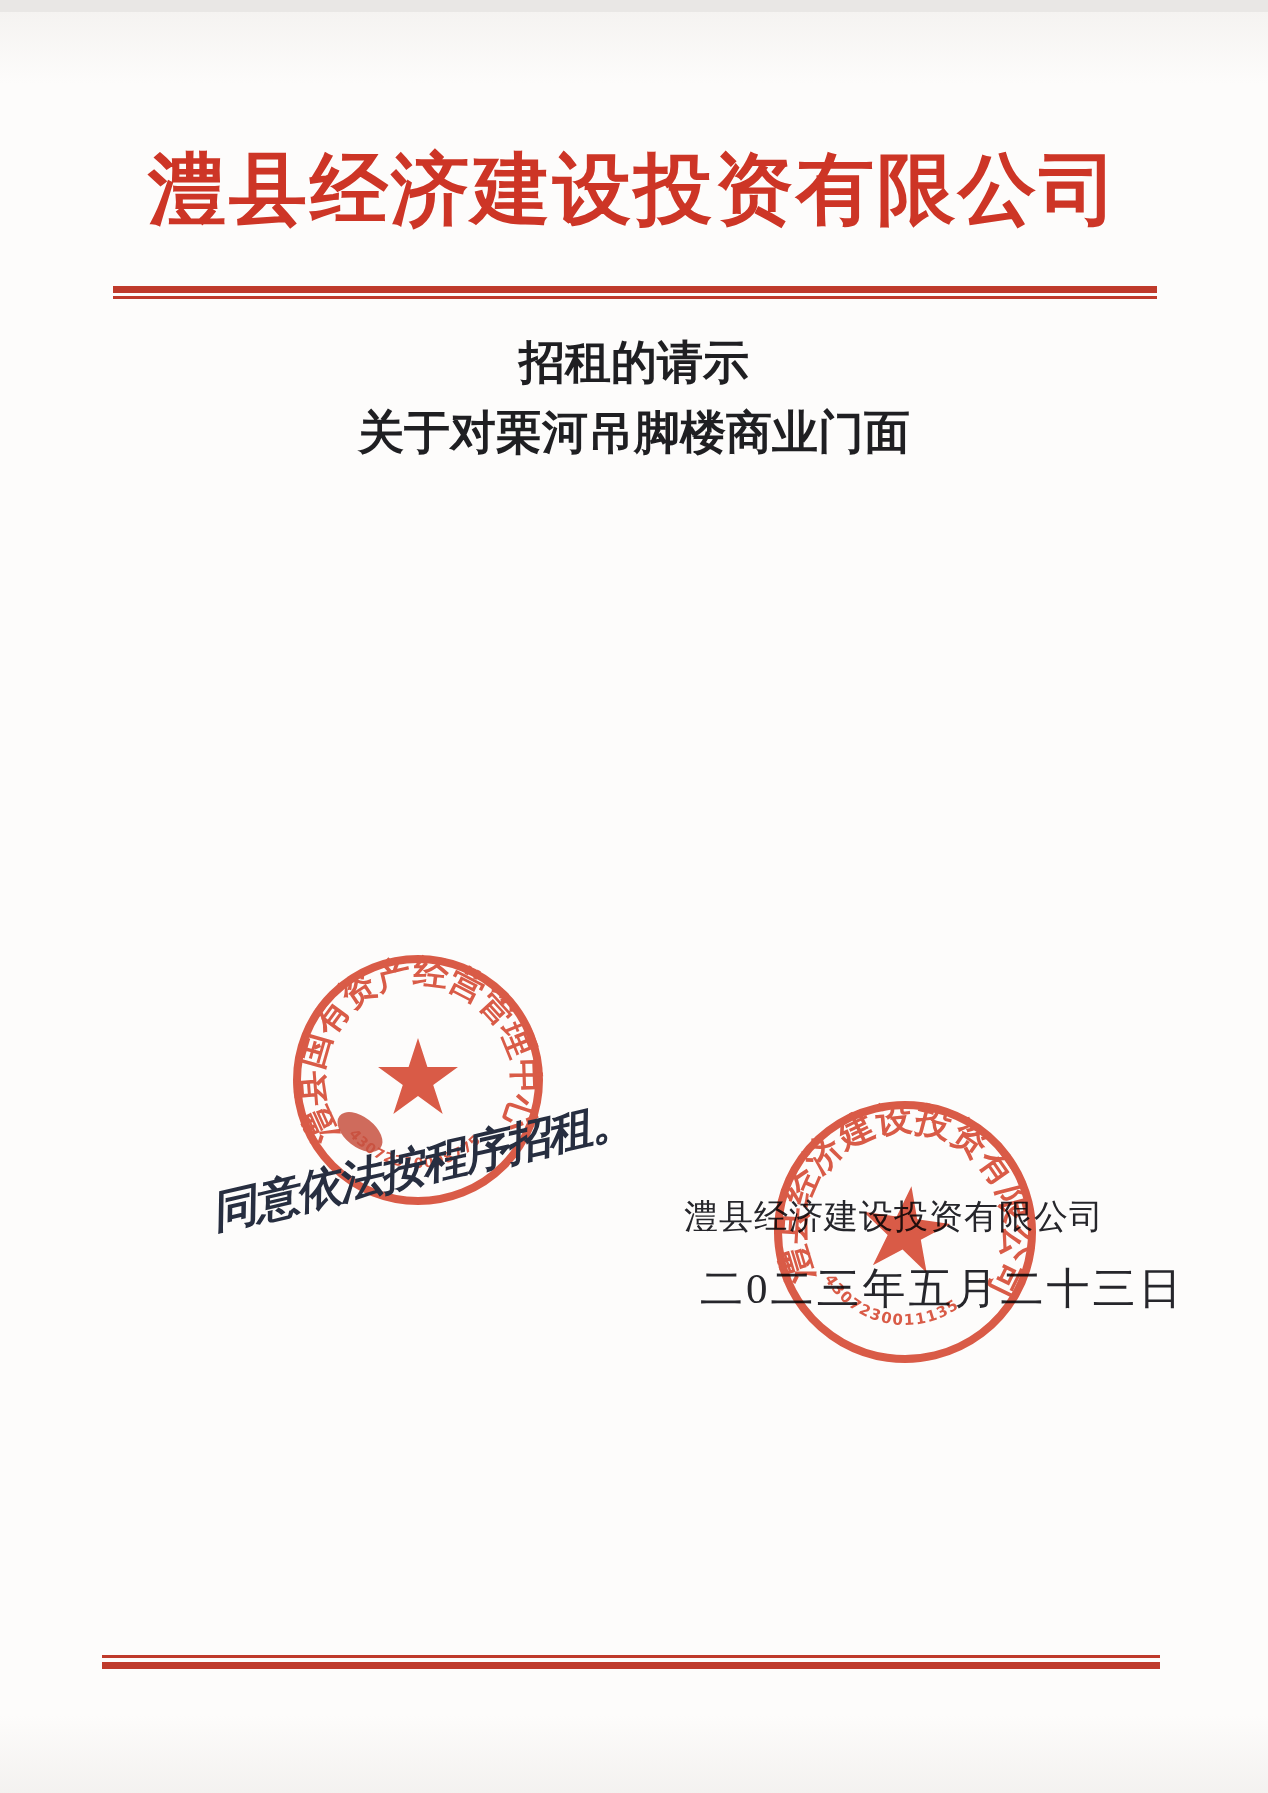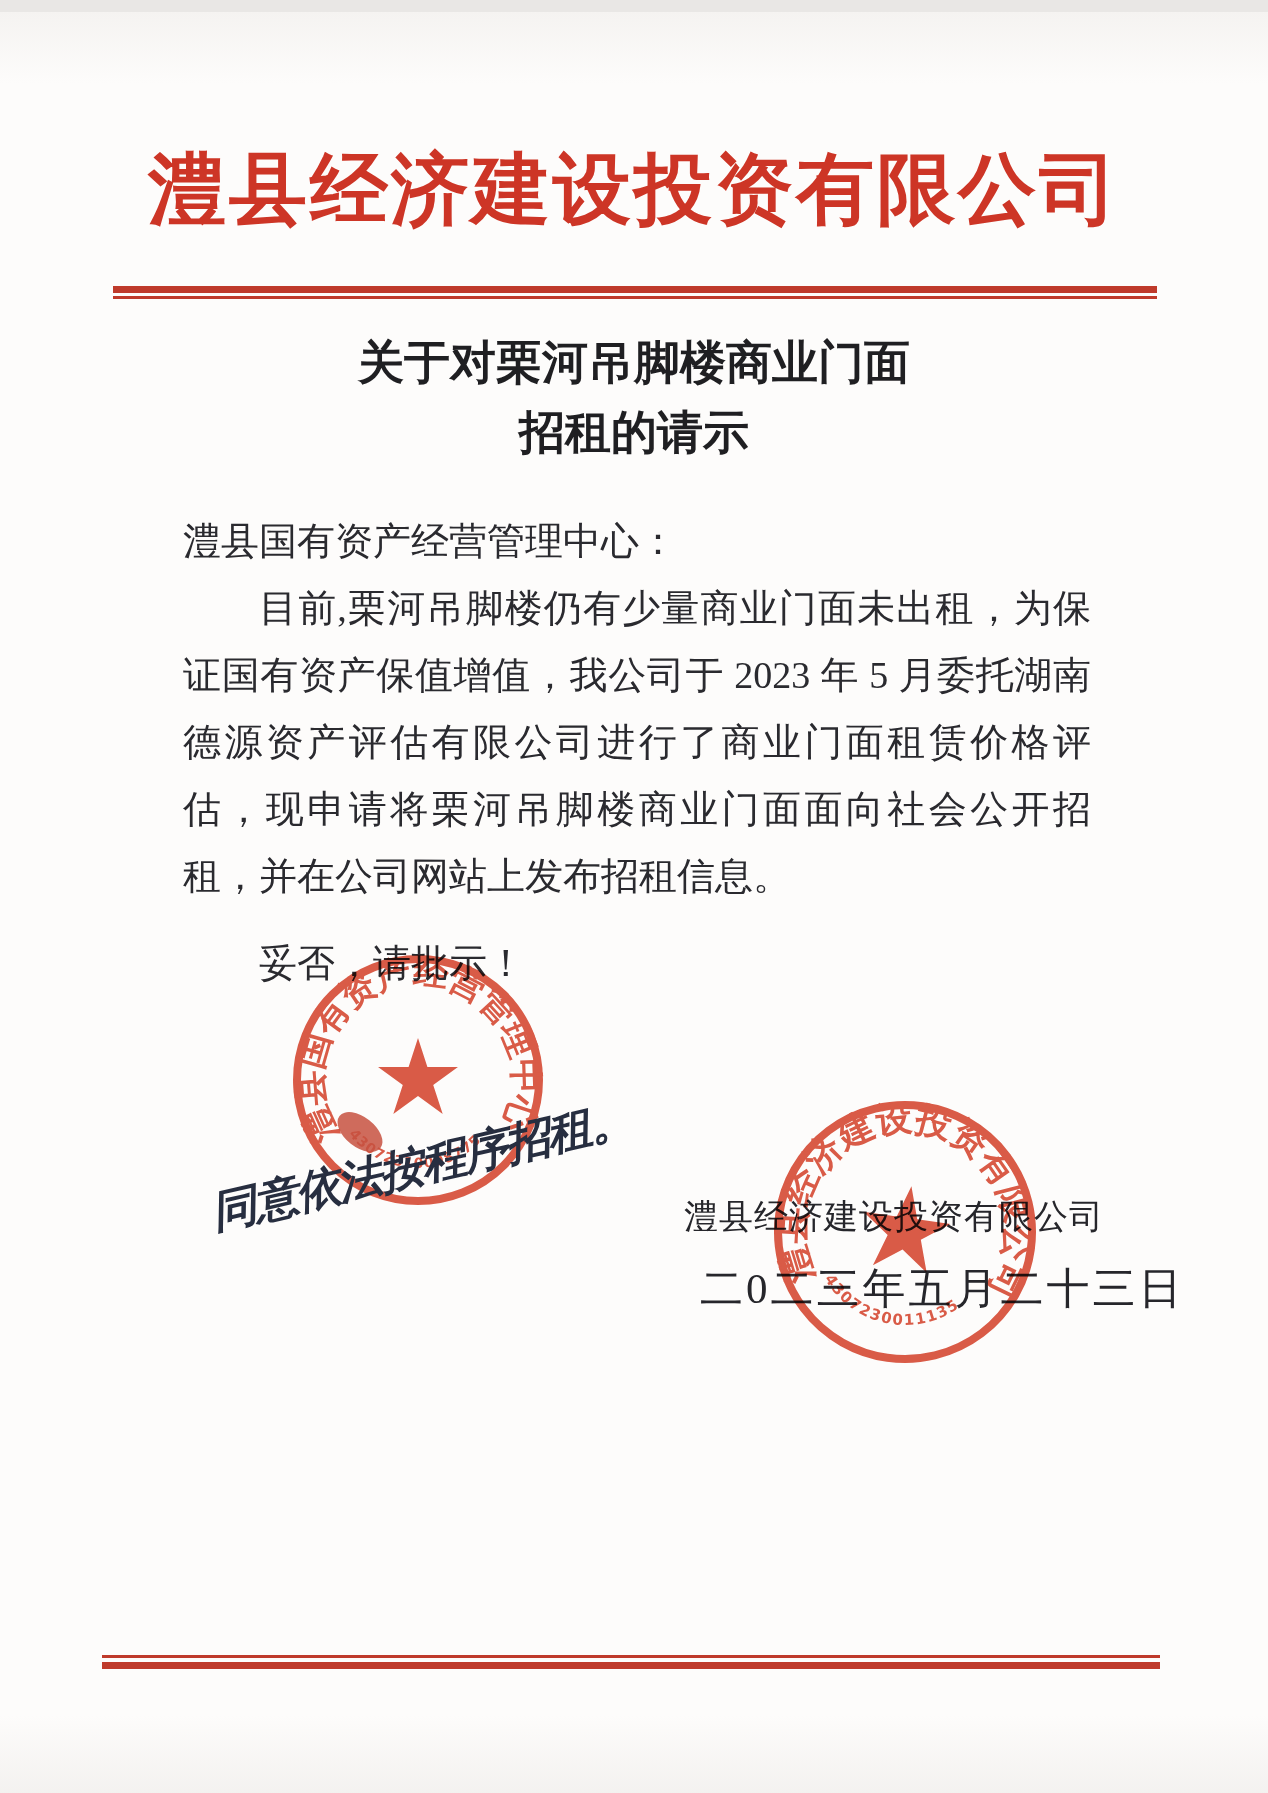--- a/index.html
+++ b/index.html
@@ -67,29 +67,24 @@
 <div class="page">
 
   <div class="letterhead">澧县经济建设投资有限公司</div>
 
   <div class="rule-top">
     <div class="thick"></div>
     <div class="thin"></div>
   </div>
 
   <div class="doc-title">
+    <div>招租的请示</div>
     <div>关于对栗河吊脚楼商业门面</div>
-    <div>招租的请示</div>
   </div>
 
-  <div class="body-block">
-    <p class="salutation">澧县国有资产经营管理中心：</p>
-    <p class="paragraph">目前,栗河吊脚楼仍有少量商业门面未出租，为保证国有资产保值增值，我公司于 2023 年 5 月委托湖南德源资产评估有限公司进行了商业门面租赁价格评估，现申请将栗河吊脚楼商业门面面向社会公开招租，并在公司网站上发布招租信息。</p>
-    <p class="closing">妥否，请批示！</p>
-  </div>
 
   <svg class="seal seal-left" viewBox="-131 -131 262 262">
     <defs>
       <path id="sealTextL" d="M -78.6 55.1 A 96 96 0 1 1 78.6 55.1"></path>
       <path id="sealNumL" d="M -69.3 54.2 A 88 88 0 0 0 69.3 54.2"></path>
     </defs>
     <circle r="121" fill="none" stroke="#d6452e" stroke-width="8"></circle>
     <text font-size="35" fill="#d6452e">
       <textPath href="#sealTextL" textLength="408">澧县国有资产经营管理中心</textPath>
     </text>

